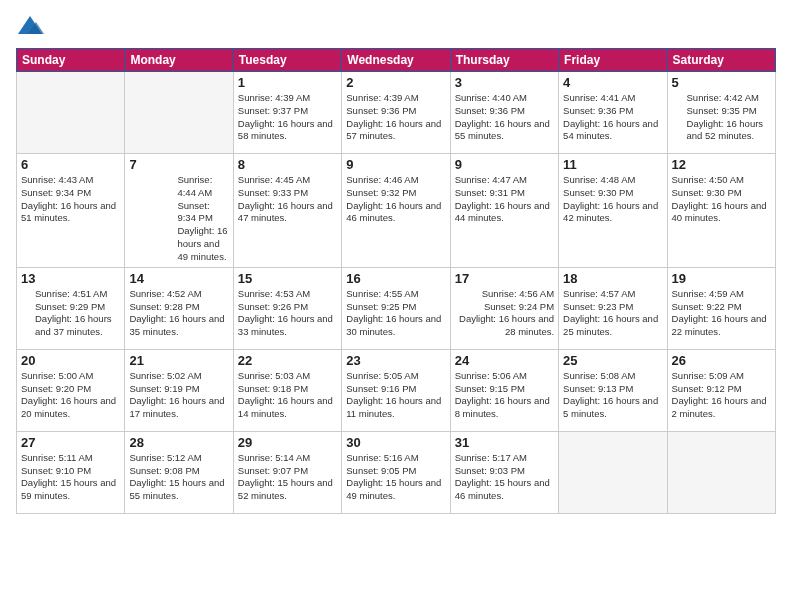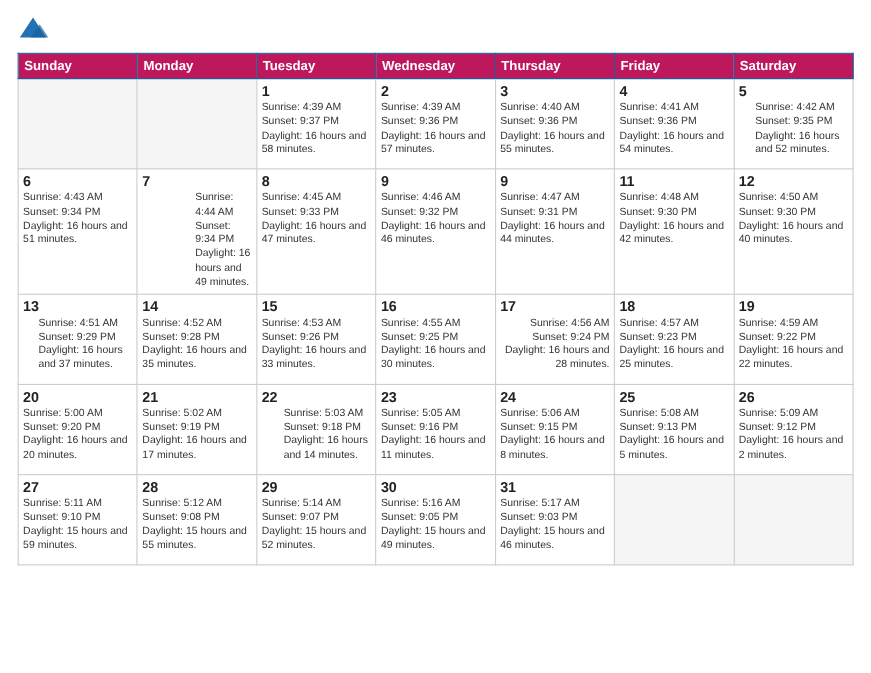--- a/index.html
+++ b/index.html
@@ -261,21 +261,21 @@
 Daylight: 16 hours and 20 minutes.</div>
           </td>
           <td>
             <span class="day-number">21</span>
             <div class="day-info" style="white-space: pre-line;">Sunrise: 5:02 AM
 Sunset: 9:19 PM
 Daylight: 16 hours and 17 minutes.</div>
           </td>
           <td>
             <span class="day-number">22</span>
-            <div class="day-info" style="white-space: pre-line; margin-left: 20px;">Sunrise: 5:03 AM
+            <div class="day-info" style="white-space: pre-line;">Sunrise: 5:03 AM
 Sunset: 9:18 PM
 Daylight: 16 hours and 14 minutes.</div>
           </td>
           <td>
             <span class="day-number">23</span>
             <div class="day-info" style="white-space: pre-line;">Sunrise: 5:05 AM
 Sunset: 9:16 PM
 Daylight: 16 hours and 11 minutes.</div>
           </td>
           <td>

